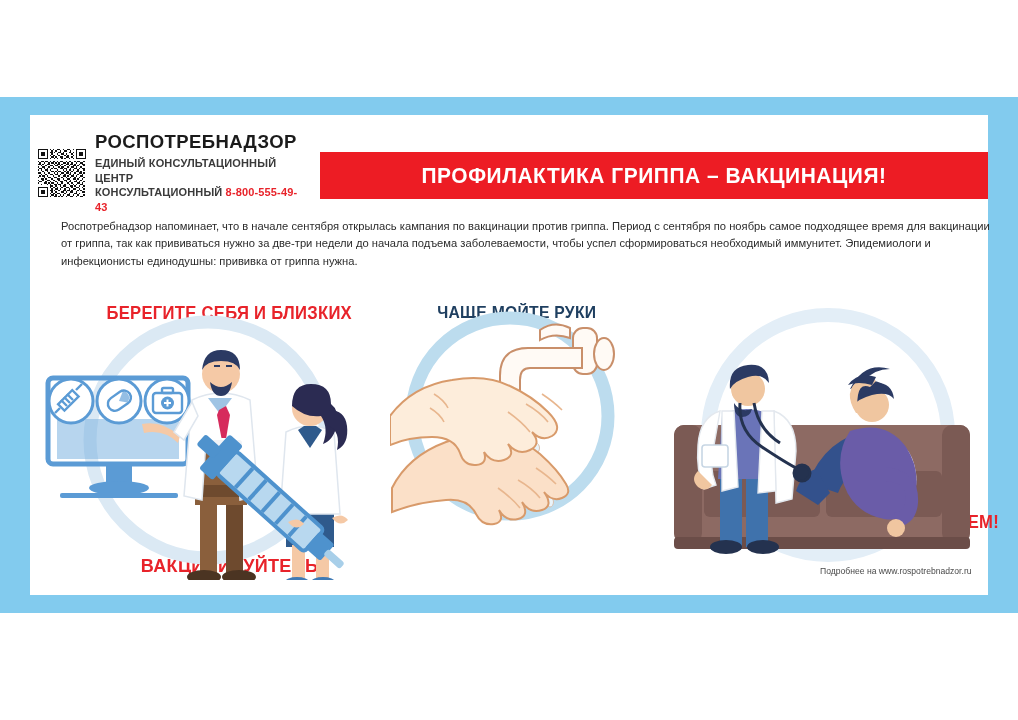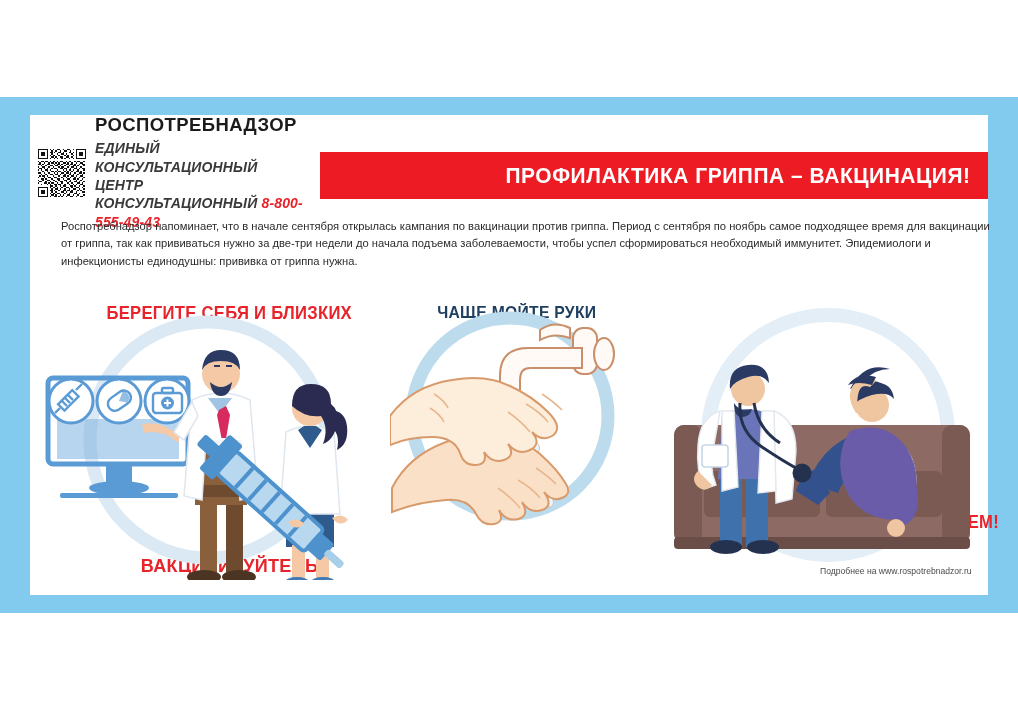--- a/index.html
+++ b/index.html
@@ -16,26 +16,26 @@
     position:absolute;left:30px;top:115px;width:958px;height:480px;
     background:#ffffff;
   }
 
   
   .logo-block{position:absolute;left:38px;top:146px;width:265px;height:54px;display:flex;align-items:center;gap:9px;}
   .qr{width:48px;height:48px;position:relative;background:#ffffff;flex:0 0 auto;}
   .qr svg{display:block;}
   .logo-text{padding-top:1px;}
   .logo-title{font-size:18.5px;font-weight:700;color:#1b1b1b;letter-spacing:.4px;line-height:1;}
-  .logo-sub{font-size:14px;font-weight:700;color:#3a3a3a;letter-spacing:.15px;line-height:1.32;margin-top:5px;font-style:italic;}
+  .logo-sub{font-size:11px;font-weight:700;color:#3a3a3a;letter-spacing:.15px;line-height:1.32;margin-top:5px;}
   .logo-phone{color:#e8232a;font-weight:700;}
 
   .banner{
     position:absolute;left:320px;top:152px;width:668px;height:47px;
-    background:#ed1c24;display:flex;align-items:center;justify-content:flex-end;
+    background:#ed1c24;display:flex;align-items:center;justify-content:center;
   }
   .banner-title{
     color:#ffffff;font-size:22.5px;font-weight:700;letter-spacing:.6px;
     font-family:"Liberation Sans", sans-serif;
     transform:scaleX(.93);white-space:nowrap;
   }
 
   .intro{
     position:absolute;left:43px;top:218px;width:936px;
     font-size:11.2px;line-height:17.4px;color:#2b2b2b;margin-left:18px;

